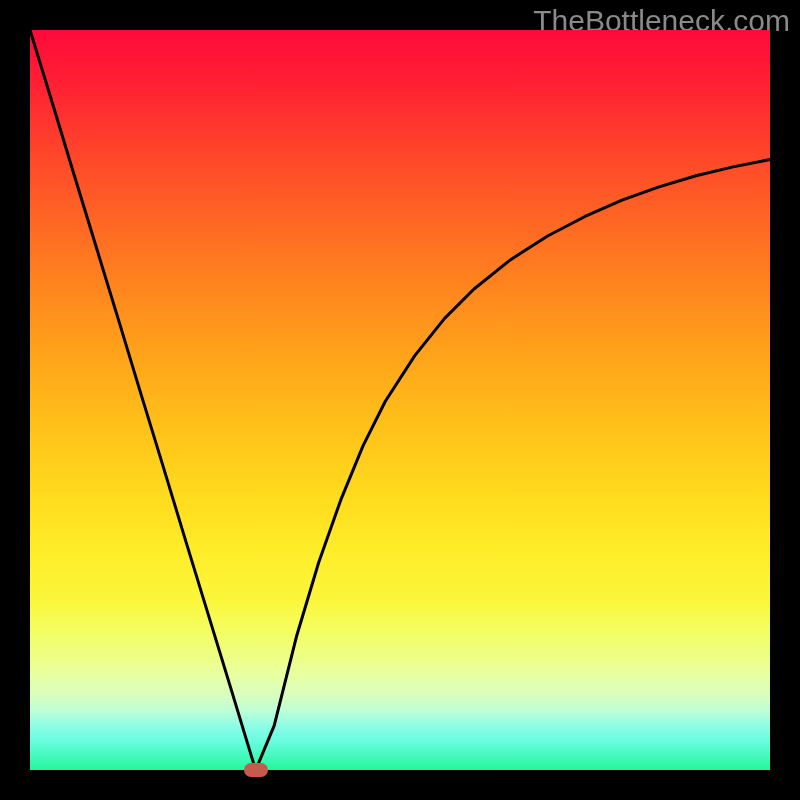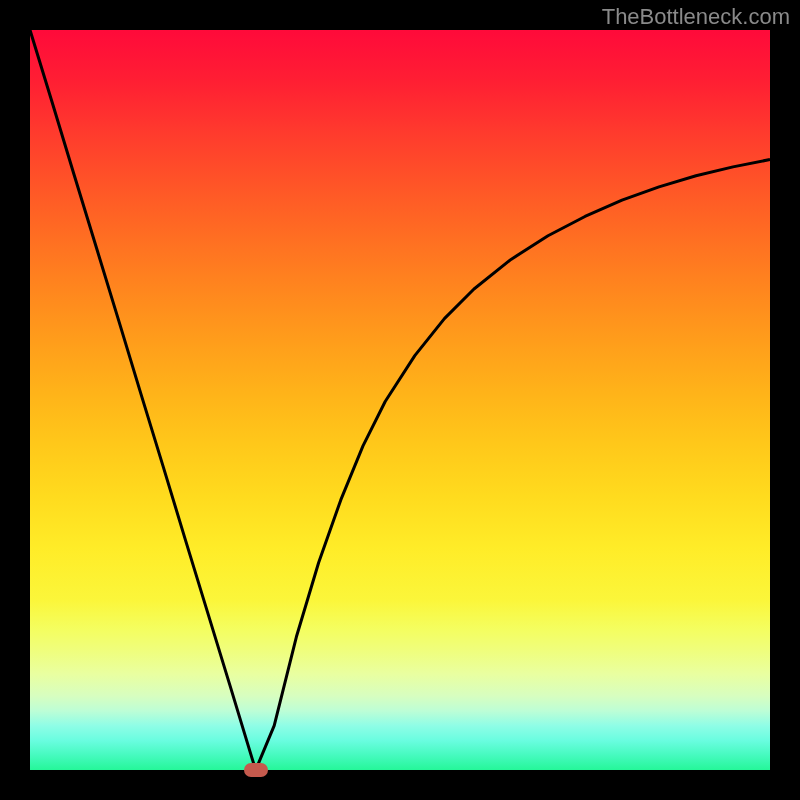--- a/index.html
+++ b/index.html
@@ -44,21 +44,21 @@
       #8ffde6 94%,
       #6afde0 96%,
       #46fabf 98%,
       #25f799 100%);
   }
   .watermark {
     position: absolute;
     top: 4px;
     right: 10px;
     color: #8a8a8a;
-    font-size: 22px;
+    font-size: 30px;
     font-weight: 500;
     user-select: none;
   }
   svg.overlay {
     position: absolute;
     left: 0;
     top: 0;
     width: 740px;
     height: 740px;
     overflow: visible;

